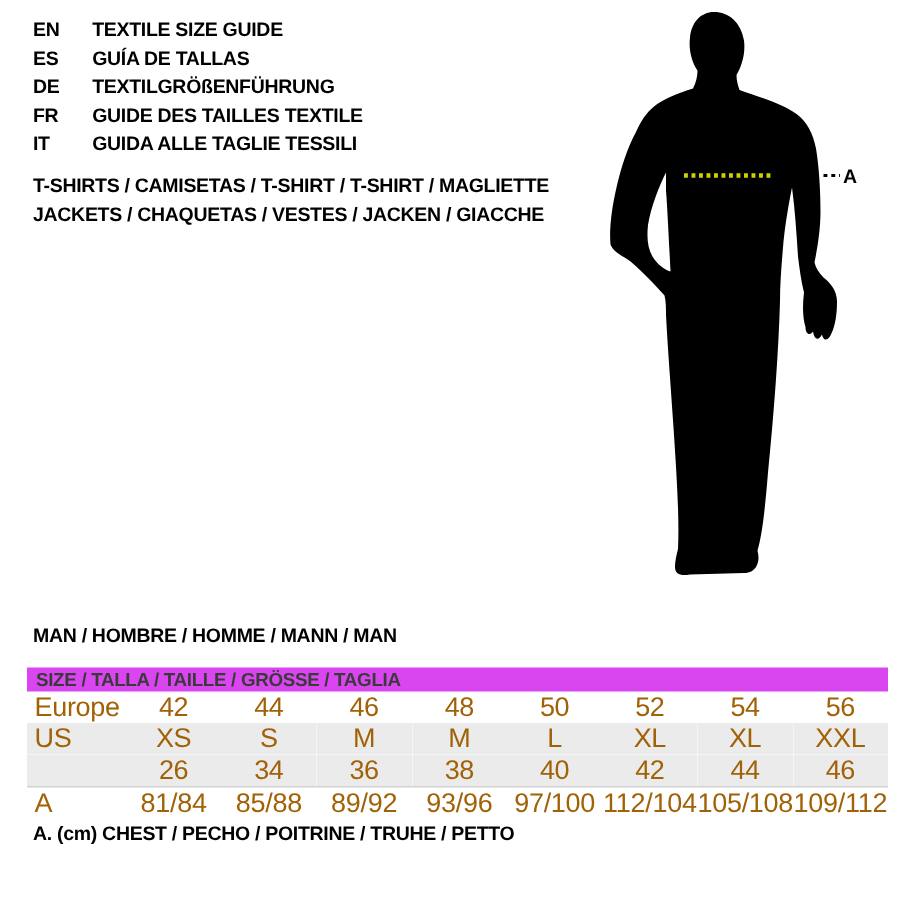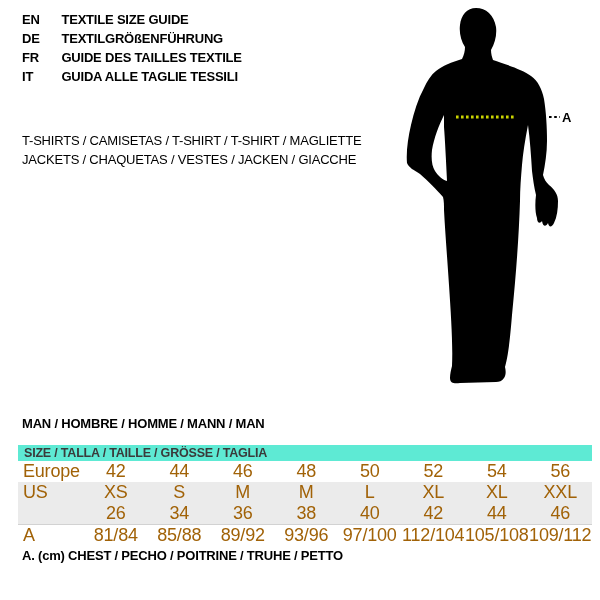--- a/index.html
+++ b/index.html
@@ -3,50 +3,54 @@
 <meta charset="utf-8">
 <style>
   html,body{margin:0;padding:0;background:#fff}
   .canvas{position:relative;width:600px;height:600px;background:#ffffff;overflow:hidden;
           font-family:"Liberation Sans",sans-serif;color:#000}
 
   .lang-list{position:absolute;left:22px;top:10px}
   .lang-row{height:19px;line-height:19px;font-size:13px;font-weight:700;letter-spacing:-0.2px;white-space:nowrap}
   .lang-code{display:inline-block;width:36px}
 
-  .garments{position:absolute;left:22px;top:131px;font-size:13px;font-weight:400;
+  .garments{position:absolute;left:22px;top:114px;font-size:13px;font-weight:700;
             line-height:19px;letter-spacing:-0.2px;white-space:nowrap}
 
   .figure-svg{position:absolute;left:400px;top:5px}
   .figure-svg text{font-family:"Liberation Sans",sans-serif;font-size:13px;font-weight:700;fill:#000}
 
   .section-title{position:absolute;left:22px;top:416px;font-size:13px;font-weight:700;letter-spacing:-0.2px;white-space:nowrap}
 
   .size-table{position:absolute;left:18px;top:445px;width:574px}
-  .table-header{height:16px;line-height:16px;background:#5eead4;padding-left:6px;
+  .table-header{height:16px;line-height:16px;background:#d946ef;padding-left:6px;
                 font-size:12.5px;font-weight:700;color:#3a3a3a;letter-spacing:-0.2px}
   .size-table table{width:100%;border-collapse:collapse;table-layout:fixed;
                     font-size:18px;color:#a16207;letter-spacing:-0.2px}
   .size-table td{height:16px;padding:0;text-align:center;font-weight:400;white-space:nowrap;overflow:hidden}
   .size-table td.row-label{text-align:left;padding-left:5px}
   .size-table col.label-col{width:66px}
   .size-table tr.stripe{background:#ebebeb}
   .size-table tr.rule td{border-top:1px solid #d2d2d2}
 
   .footnote{position:absolute;left:22px;top:548px;font-size:13px;font-weight:700;letter-spacing:-0.2px;white-space:nowrap}
 </style>
 </head>
 <body>
 
 <div class="canvas">
 
   <div class="lang-list">
     <div class="lang-row">
       <span class="lang-code">EN</span>
       <span class="lang-label">TEXTILE SIZE GUIDE</span>
+    </div>
+    <div class="lang-row">
+      <span class="lang-code">ES</span>
+      <span class="lang-label">GUÍA DE TALLAS</span>
     </div>
     <div class="lang-row">
       <span class="lang-code">DE</span>
       <span class="lang-label">TEXTILGRÖßENFÜHRUNG</span>
     </div>
     <div class="lang-row">
       <span class="lang-code">FR</span>
       <span class="lang-label">GUIDE DES TAILLES TEXTILE</span>
     </div>
     <div class="lang-row">

